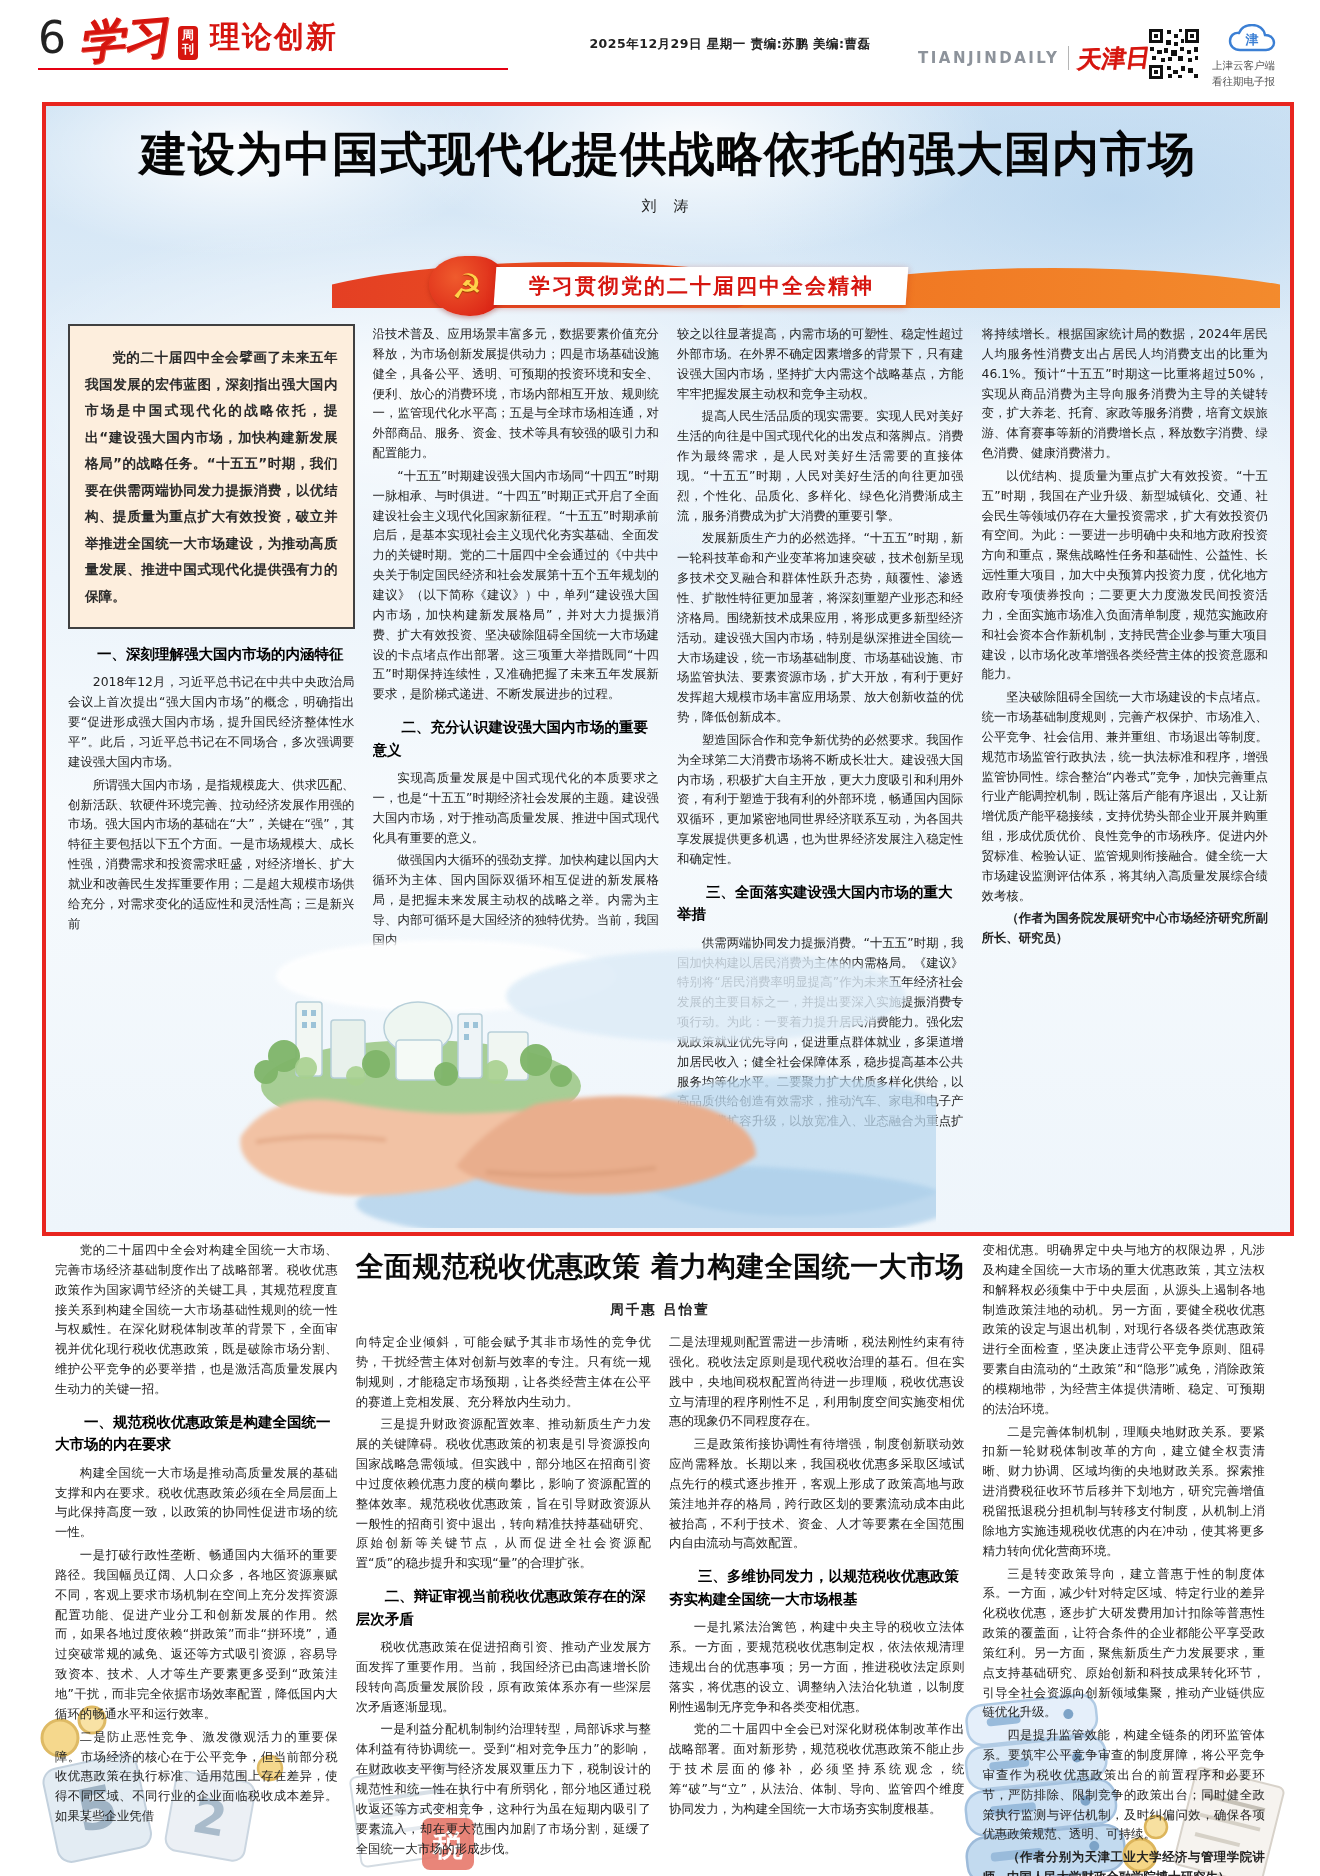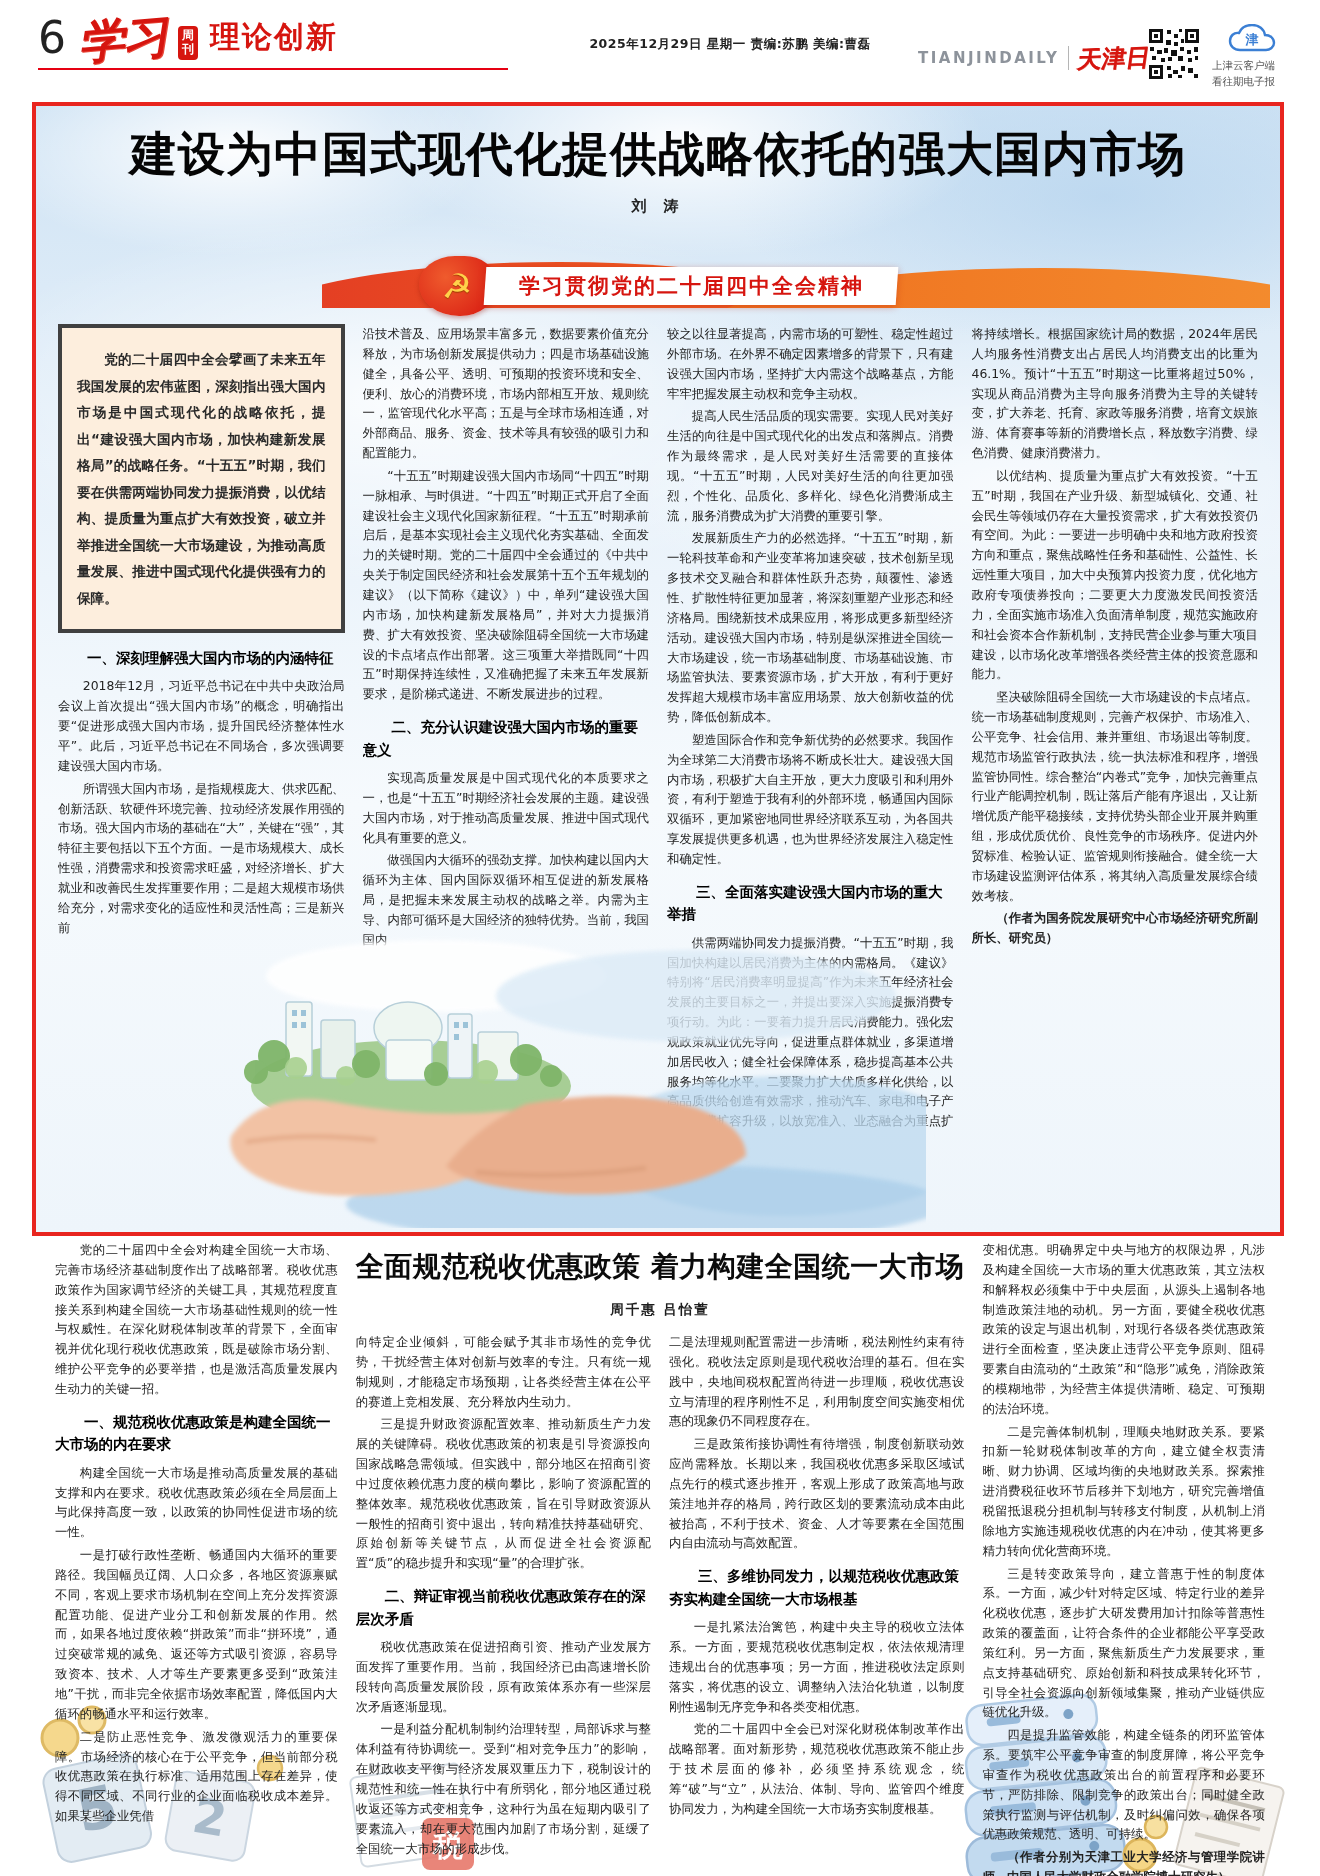--- a/index.html
+++ b/index.html
@@ -21,52 +21,52 @@
   .brand{position:absolute;left:918px;top:42px;display:flex;align-items:center;gap:9px;}
   .brand-en{color:#8d939b;font-weight:bold;font-size:15px;letter-spacing:2.5px;}
   .brand-divider{width:1px;height:24px;background:#b5b5b5;}
   .brand-cn{color:#d6150f;font-size:24px;font-weight:900;transform:skewX(-10deg) rotate(-2deg);
             text-shadow:.5px .5px 0 #e05548;}
   .qr{position:absolute;left:1148px;top:28px;width:52px;height:52px;}
   .cloud-badge{position:absolute;left:1226px;top:24px;width:58px;height:34px;}
   .qr-caption{position:absolute;left:1212px;top:58px;width:90px;font-size:10.5px;color:#555;line-height:1.5;
               text-align:left;}
   
-  .main-article{position:absolute;left:32px;top:102px;width:1244px;height:1126px;border:4px solid #e8251f;
+  .main-article{position:absolute;left:42px;top:102px;width:1244px;height:1126px;border:4px solid #e8251f;
                 background:#fff;z-index:2;}
   .main-article .sky{position:absolute;inset:0;z-index:0;pointer-events:none;background:
      radial-gradient(360px 150px at 16% 4%, rgba(255,255,255,.95), transparent 70%),
      radial-gradient(430px 170px at 52% 3%, rgba(255,255,255,.92), transparent 70%),
      radial-gradient(520px 210px at 86% 8%, rgba(182,212,238,.75), transparent 72%),
      radial-gradient(640px 260px at 30% 26%, rgba(255,255,255,.85), transparent 72%),
      radial-gradient(520px 230px at 78% 34%, rgba(255,255,255,.7), transparent 72%),
      linear-gradient(180deg,#cfe3f4 0%,#e7f1fa 32%,#f6fafd 62%,#eef5fb 100%);}
   .main-headline{position:relative;z-index:1;margin:22px 30px 0;text-align:center;font-size:47px;
                  font-weight:900;letter-spacing:1px;color:#050505;line-height:1.12;}
   .main-author{position:relative;z-index:1;margin-top:16px;text-align:center;font-size:15px;
-               font-weight:700;letter-spacing:6px;color:#222;}
+               font-weight:400;letter-spacing:6px;color:#222;}
   .ridge{position:absolute;top:146px;left:286px;width:948px;height:56px;overflow:hidden;z-index:1;}
   .ridge i{position:absolute;display:block;border-radius:50%;}
   .ridge .r1{left:-8%;top:10px;width:66%;height:130px;background:linear-gradient(90deg,#e23a24,#f2641f);}
   .ridge .r2{right:-12%;top:16px;width:72%;height:130px;background:linear-gradient(90deg,#ef6f1e,#f49030);}
   .banner{position:absolute;top:156px;left:50%;transform:translateX(-50%);width:478px;height:48px;z-index:2;}
   .banner-emblem-wrap{position:absolute;left:0;top:-6px;width:76px;height:60px;
        background:radial-gradient(circle at 35% 35%,#ef5b2d,#d6150f);border-radius:52% 44% 50% 58%;
        display:flex;align-items:center;justify-content:center;box-shadow:0 2px 5px rgba(150,20,10,.4);}
   .banner-emblem{color:#ffd24a;font-size:34px;line-height:1;text-shadow:0 1px 1px #9e3c00;}
   .banner-strip{position:absolute;left:66px;right:0;top:5px;height:38px;background:#fff;
        box-shadow:0 2px 7px rgba(190,40,20,.4);display:flex;align-items:center;justify-content:center;
        transform:skewX(-4deg);}
   .banner-text{color:#d6150f;font-weight:900;font-size:21px;letter-spacing:2px;transform:skewX(4deg);}
   .article-cols{position:absolute;left:22px;right:22px;top:218px;bottom:12px;display:flex;gap:18px;z-index:1;}
   .col{flex:1 1 0;overflow:hidden;position:relative;}
   .para{margin:0 0 3px;font-size:12.4px;line-height:1.6;text-align:justify;text-indent:2em;color:#232323;}
   .cont{text-indent:0;}
   .sec-h{margin:12px 0 7px;font-size:14.5px;font-weight:700;line-height:1.55;text-indent:2em;color:#000;}
-  .intro{background:#fdeedd;border:4px solid #404040;padding:18px 15px;margin-bottom:14px;
+  .intro{background:#fdeedd;border:2px solid #404040;padding:18px 15px;margin-bottom:14px;
          font-size:13.6px;line-height:1.95;text-align:justify;text-indent:2em;font-weight:600;color:#2a2a2a;}
   .credit{font-weight:bold;}
   .hands-city{position:absolute;left:168px;top:612px;width:700px;height:292px;z-index:2;pointer-events:none;}
   
   .second-article{position:absolute;left:34px;top:1240px;width:1252px;height:636px;z-index:1;}
   .sa-grid{position:relative;display:flex;gap:18px;height:100%;padding:0 21px;z-index:1;}
   .sa-col{flex:1 1 0;overflow:hidden;position:relative;z-index:1;}
   .sa-center{flex:2.08 1 0;display:flex;flex-direction:column;overflow:visible;z-index:1;}
   .sa-headline{margin:8px 0 0;text-align:center;font-size:28px;font-weight:900;color:#0b0b0b;
                letter-spacing:.5px;white-space:nowrap;}

